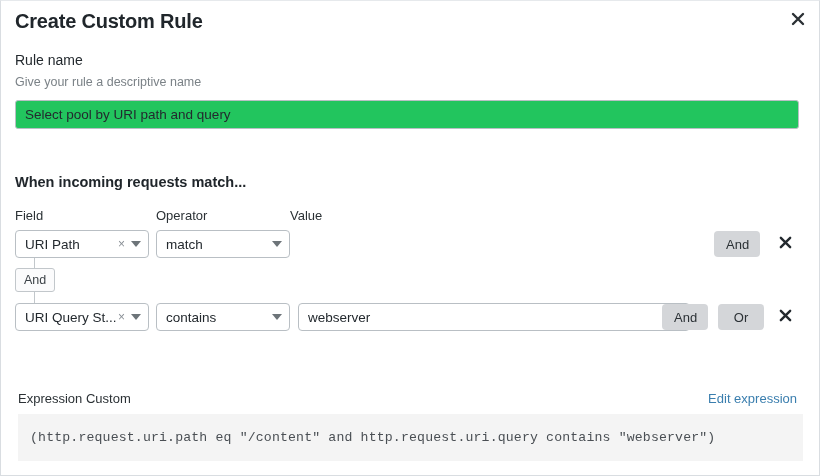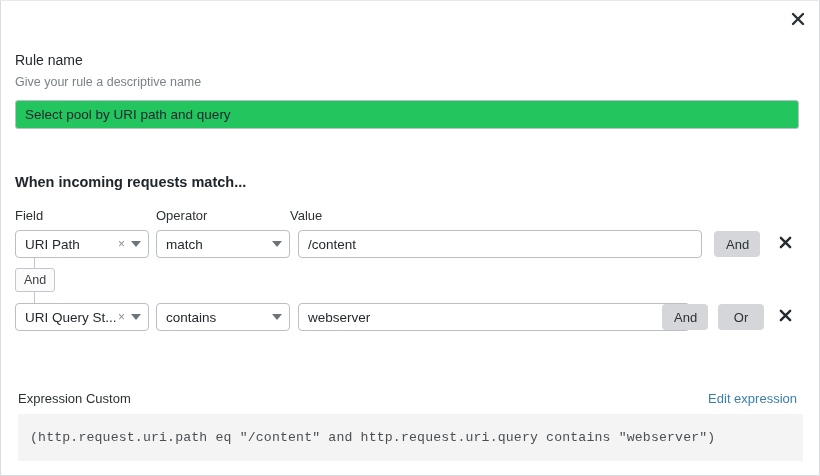--- a/index.html
+++ b/index.html
@@ -269,20 +269,21 @@
     padding-left: 12px;
     white-space: nowrap;
     letter-spacing: 0.15px;
   }
 </style>
 </head>
 <body>
 
 <div class="dialog">
 
+  <div class="dialog-title">Create Custom Rule</div>
   <button class="close-btn">
     <span>
       <svg width="14" height="14" viewBox="0 0 14 14" aria-hidden="true">
         <path d="M2 2 L12 12 M12 2 L2 12" stroke="#2b3135" stroke-width="2.4" stroke-linecap="round"></path>
       </svg>
     </span>
   </button>
 
   <div class="rule-name-label">Rule name</div>
   <div class="rule-name-help">Give your rule a descriptive name</div>
@@ -301,21 +302,20 @@
       <span class="caret">
           <i></i>
         </span>
     </div>
     <div class="select-box sel-operator">
       <span class="sel-text">match</span>
       <span class="caret">
           <i></i>
         </span>
     </div>
-    <input class="value-input v1" type="text" value="/content" style="">
     <button class="logic-btn btn-and-1">And</button>
     <button class="remove-btn">
       <span>
         <svg width="13" height="13" viewBox="0 0 14 14" aria-hidden="true">
           <path d="M2 2 L12 12 M12 2 L2 12" stroke="#23292e" stroke-width="2.6" stroke-linecap="round"></path>
         </svg>
       </span>
     </button>
   </div>
 

